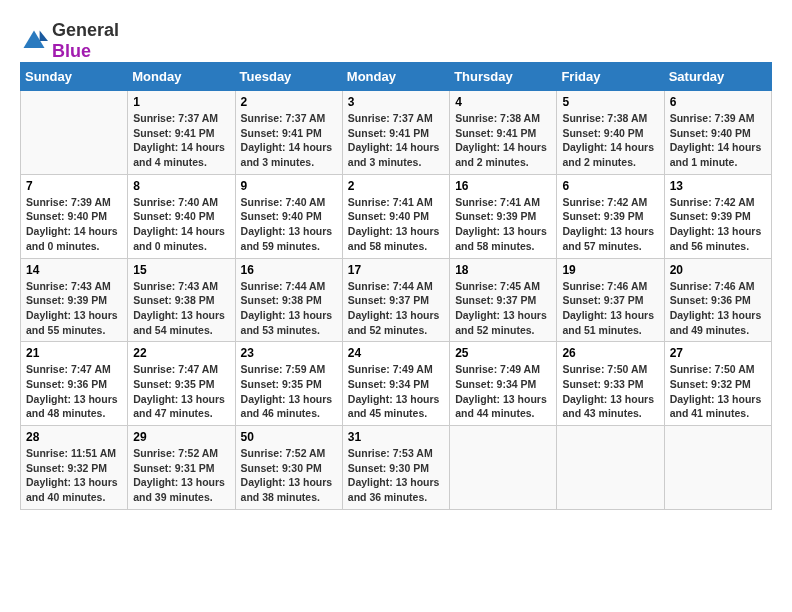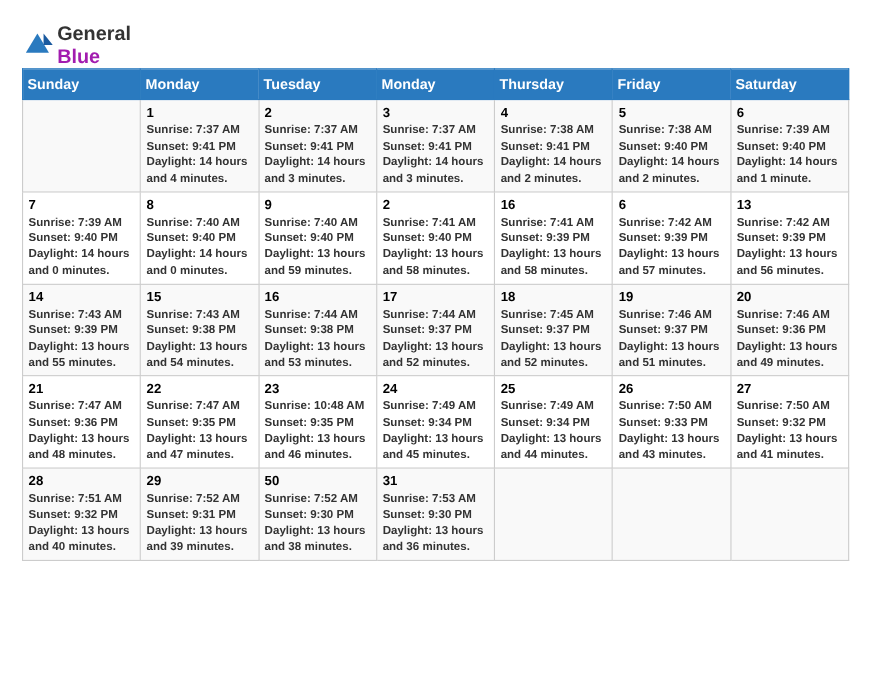--- a/index.html
+++ b/index.html
@@ -278,21 +278,21 @@
         </td>
         <td>
           <span class="day-number">22</span>
           <div class="day-info" style="white-space: pre-line;">Sunrise: 7:47 AM
 Sunset: 9:35 PM
 Daylight: 13 hours
 and 47 minutes.</div>
         </td>
         <td>
           <span class="day-number">23</span>
-          <div class="day-info" style="white-space: pre-line;">Sunrise: 10:48 AM
+          <div class="day-info" style="white-space: pre-line;">Sunrise: 7:59 AM
 Sunset: 9:35 PM
 Daylight: 13 hours
 and 46 minutes.</div>
         </td>
         <td>
           <span class="day-number">24</span>
           <div class="day-info" style="white-space: pre-line;">Sunrise: 7:49 AM
 Sunset: 9:34 PM
 Daylight: 13 hours
 and 45 minutes.</div>
@@ -315,21 +315,21 @@
           <span class="day-number">27</span>
           <div class="day-info" style="white-space: pre-line;">Sunrise: 7:50 AM
 Sunset: 9:32 PM
 Daylight: 13 hours
 and 41 minutes.</div>
         </td>
       </tr>
       <tr>
         <td>
           <span class="day-number">28</span>
-          <div class="day-info" style="white-space: pre-line;">Sunrise: 7:51 AM
+          <div class="day-info" style="white-space: pre-line;">Sunrise: 11:51 AM
 Sunset: 9:32 PM
 Daylight: 13 hours
 and 40 minutes.</div>
         </td>
         <td>
           <span class="day-number">29</span>
           <div class="day-info" style="white-space: pre-line;">Sunrise: 7:52 AM
 Sunset: 9:31 PM
 Daylight: 13 hours
 and 39 minutes.</div>

